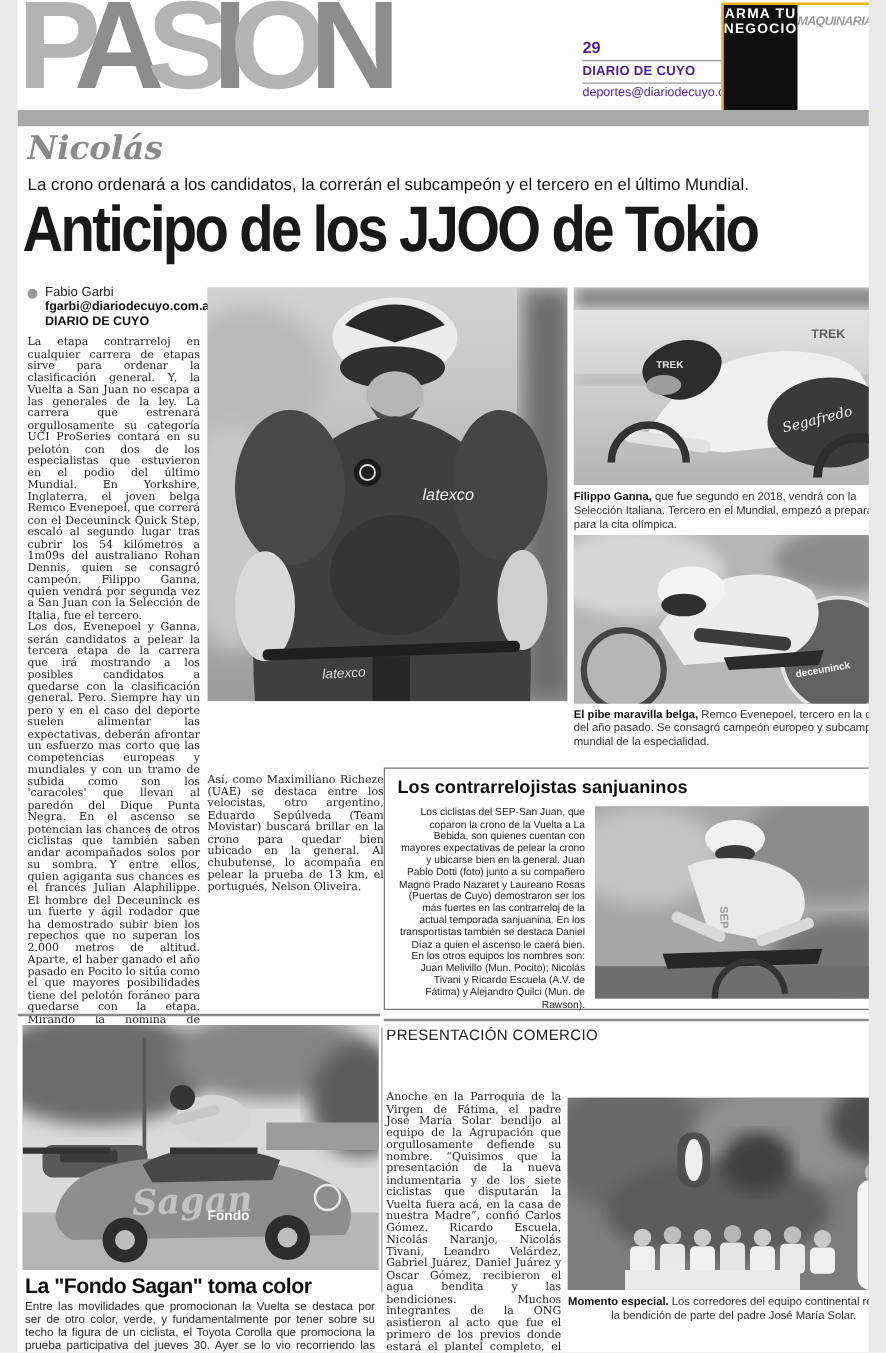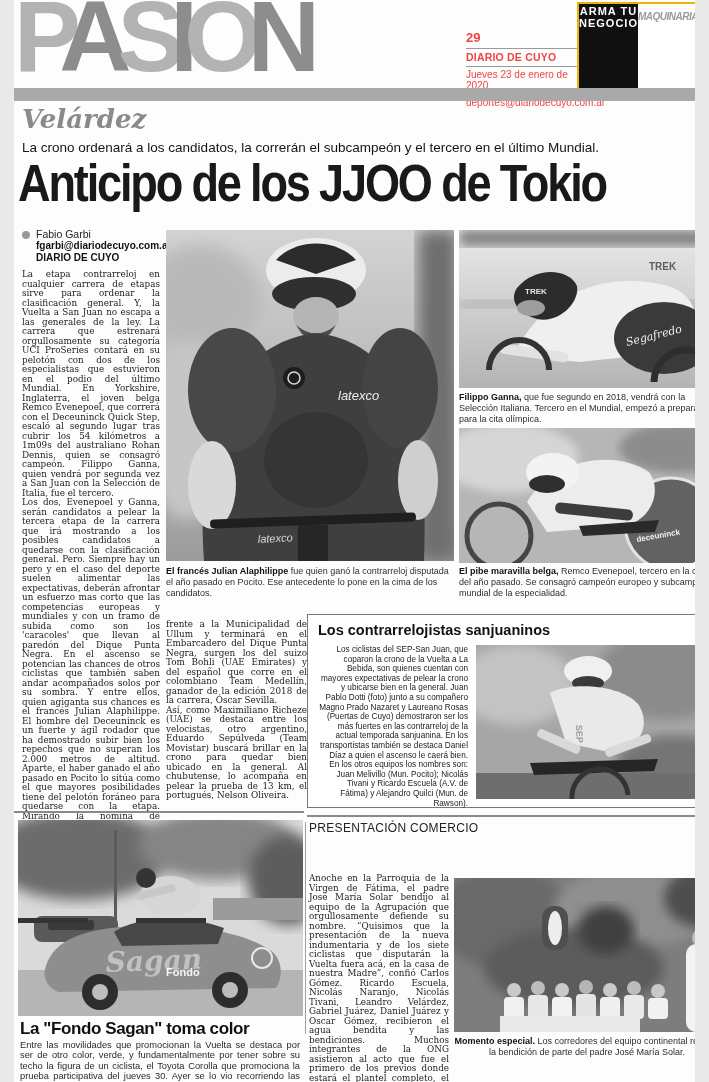--- a/index.html
+++ b/index.html
@@ -5,21 +5,21 @@
   html,body{margin:0;padding:0;background:#e9e9e9;}
   #page{position:relative;width:681px;height:1082px;background:#fdfdfd;margin:0 auto;
         font-family:"Liberation Sans",sans-serif;color:#1a1a1a;overflow:hidden;}
   .abs{position:absolute;}
 
   
   .logo{left:0px;top:-14px;font-weight:bold;font-size:100px;line-height:100px;
         letter-spacing:-14px;font-family:"Liberation Sans",sans-serif;}
   .logo .lt{color:#b3b3b3;} .logo .dk{color:#8d8d8d;}
   .pageinfo{left:452px;top:28px;width:116px;font-size:10px;}
-  .pageinfo .row{border-bottom:1px solid #9a9a9a;padding:2px 0 3px 0;color:#ef4444;}
+  .pageinfo .row{border-bottom:1px solid #9a9a9a;padding:2px 0 3px 0;color:#4c1d95;}
   .pageinfo .row:last-child{border-bottom:none;}
   .pnum{font-weight:bold;font-size:13px;}
   .pname{font-weight:bold;font-size:10.5px;letter-spacing:0.2px;}
 
   .ad{left:563px;top:2px;width:142px;height:84px;border:2px solid #eab308;background:#fff;
       display:flex;}
   .ad-banner{background:#101010;color:#fff;font-weight:bold;font-size:11px;text-align:center;
              padding:1px 0;letter-spacing:1px;}
   .ad-brand{display:flex;align-items:baseline;justify-content:center;gap:2px;padding-top:1px;}
   .brand-script{font-style:italic;font-weight:bold;font-size:10px;color:#9a9a9a;letter-spacing:-0.5px;}
@@ -99,21 +99,20 @@
 </head>
 <body>
 
 <div id="page">
 
   <div class="abs logo"><span class="lt">P</span><span class="dk">A</span><span class="lt">S</span><span class="dk">I</span><span class="lt">Ó</span><span class="dk">N</span></div>
 
   <div class="abs pageinfo">
     <div class="row pnum">29</div>
     <div class="row pname">DIARIO DE CUYO</div>
-    <div class="row">Jueves 23 de enero de 2020</div>
     <div class="row">deportes@diariodecuyo.com.ar</div>
   </div>
 
   <div class="abs ad">
     <div class="ad-banner">ARMA TU NEGOCIO</div>
     <div class="ad-brand">
       <span class="brand-script">MAQUINARIAS</span>
       <span class="brand-main">YA·HOY</span>
       <span class="brand-reg">®</span>
     </div>
@@ -128,40 +127,39 @@
       <div class="elija">ELIJA SU PLAN DE PAGO!</div>
     </div>
     <div class="ad-phones">
       <span class="phoneglyph">✆</span><span>4223657</span>
       <span class="phoneglyph">✆</span><span>264 4850503</span>
     </div>
   </div>
 
   <div class="abs graybar"></div>
 
-  <div class="abs kicker-analisis">Velárdez</div>
+  <div class="abs kicker-analisis">Nicolás</div>
   <div class="abs deck">La crono ordenará a los candidatos, la correrán el subcampeón y el tercero en el último Mundial.</div>
   <div class="abs headline">Anticipo de los JJOO de Tokio</div>
 
   <div class="abs byline">
     <div class="bullet"></div>
     <div class="txt">
       <div class="by-name">Fabio Garbi</div>
       <div class="by-mail">fgarbi@diariodecuyo.com.ar</div>
       <div class="by-org">DIARIO DE CUYO</div>
     </div>
   </div>
 
   <div class="abs serifcol col1">
     <p>La etapa contrarreloj en cualquier carrera de etapas sirve para ordenar la clasificación general. Y, la Vuelta a San Juan no escapa a las generales de la ley. La carrera que estrenará orgullosamente su categoría UCI ProSeries contará en su pelotón con dos de los especialistas que estuvieron en el podio del último Mundial. En Yorkshire, Inglaterra, el joven belga Remco Evenepoel, que correrá con el Deceuninck Quick Step, escaló al segundo lugar tras cubrir los 54 kilómetros a 1m09s del australiano Rohan Dennis, quien se consagró campeón. Filippo Ganna, quien vendrá por segunda vez a San Juan con la Selección de Italia, fue el tercero.</p>
     <p>Los dos, Evenepoel y Ganna, serán candidatos a pelear la tercera etapa de la carrera que irá mostrando a los posibles candidatos a quedarse con la clasificación general. Pero. Siempre hay un pero y en el caso del deporte suelen alimentar las expectativas, deberán afrontar un esfuerzo mas corto que las competencias europeas y mundiales y con un tramo de subida como son los 'caracoles' que llevan al paredón del Dique Punta Negra. En el ascenso se potencian las chances de otros ciclistas que también saben andar acompañados solos por su sombra. Y entre ellos, quien agiganta sus chances es el francés Julian Alaphilippe. El hombre del Deceuninck es un fuerte y ágil rodador que ha demostrado subir bien los repechos que no superan los 2.000 metros de altitud. Aparte, el haber ganado el año pasado en Pocito lo sitúa como el que mayores posibilidades tiene del pelotón foráneo para quedarse con la etapa. Mirando la nómina de pedaleros de equipos extranjeros surgen como posibles integrantes del Top10 de la crono que se largará</p>
   </div>
 
   <div class="abs serifcol col2">
-    <p>frente a la Municipalidad de Ullum y terminará en el Embarcadero del Dique Punta Negra, surgen los del suizo Tom Bohli (UAE Emirates) y del español que corre en el colombiano Team Medellín, ganador de la edición 2018 de la carrera, Óscar Sevilla.</p>
     <p>Así, como Maximiliano Richeze (UAE) se destaca entre los velocistas, otro argentino, Eduardo Sepúlveda (Team Movistar) buscará brillar en la crono para quedar bien ubicado en la general. Al chubutense, lo acompaña en pelear la prueba de 13 km, el portugués, Nelson Oliveira.</p>
   </div>
 
   <div class="abs photo ph-ala">
     <svg width="288" height="331" viewBox="0 0 288 331">
       <defs>
         <linearGradient id="bgAla" x1="0" y1="0" x2="0" y2="1">
           <stop offset="0" stop-color="#d3d3d3"></stop>
             <stop offset="1" stop-color="#9c9c9c"></stop>
         </linearGradient>
@@ -187,23 +185,20 @@
       <ellipse cx="46" cy="255" rx="24" ry="44" fill="#d9d9d9"></ellipse>
       <ellipse cx="252" cy="250" rx="20" ry="40" fill="#cfcfcf"></ellipse>
       <circle cx="128" cy="148" r="11" fill="#1d1d1d"></circle>
       <circle cx="128" cy="148" r="6" fill="none" stroke="#dcdcdc" stroke-width="1.5"></circle>
       <ellipse cx="150" cy="230" rx="52" ry="48" fill="#353535"></ellipse>
       <rect x="44" y="286" width="206" height="9" rx="4" fill="#1f1f1f" transform="rotate(-2 147 290)"></rect>
       <rect x="132" y="295" width="30" height="36" fill="#262626"></rect>
       <text x="172" y="170" font-family="Liberation Sans, sans-serif" font-style="italic" font-size="13" fill="#ededed">latexco</text>
       <text x="92" y="313" font-family="Liberation Sans, sans-serif" font-style="italic" font-size="11" fill="#d8d8d8" transform="rotate(-3 92 313)">latexco</text>
     </svg>
-  </div>
-  <div class="abs caption cap-ala">
-    <b>El francés Julian Alaphilippe</b><span> fue quien ganó la contrarreloj disputada el año pasado en Pocito. Ese antecedente lo pone en la cima de los candidatos.</span>
   </div>
 
   <div class="abs photo ph-ganna">
     <svg width="264" height="158" viewBox="0 0 264 158">
       <defs>
         <linearGradient id="bgGan" x1="0" y1="0" x2="0" y2="1">
           <stop offset="0" stop-color="#e9e9e9"></stop>
             <stop offset="1" stop-color="#b4b4b4"></stop>
         </linearGradient>
         <filter id="gb6">

